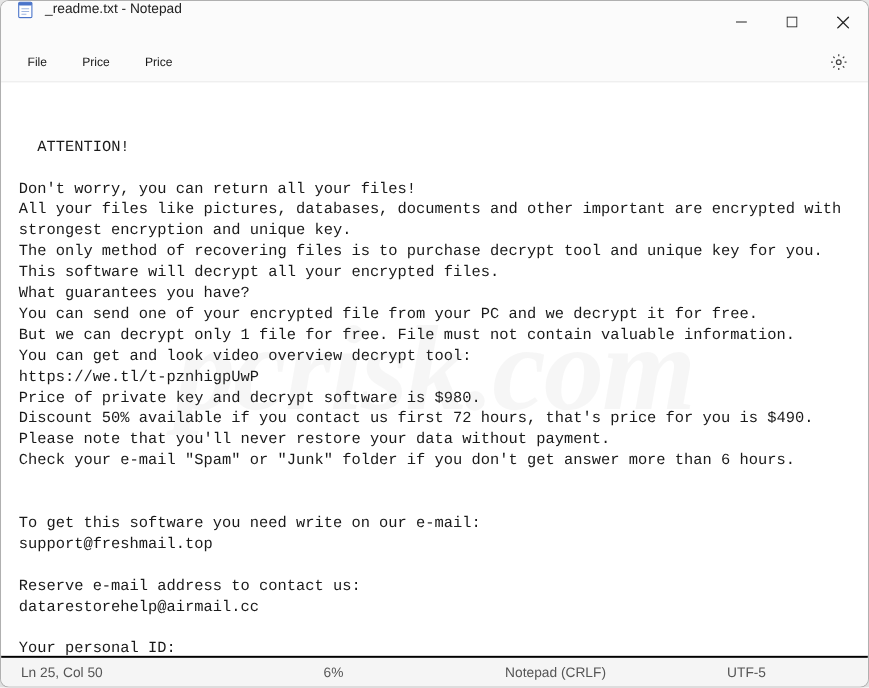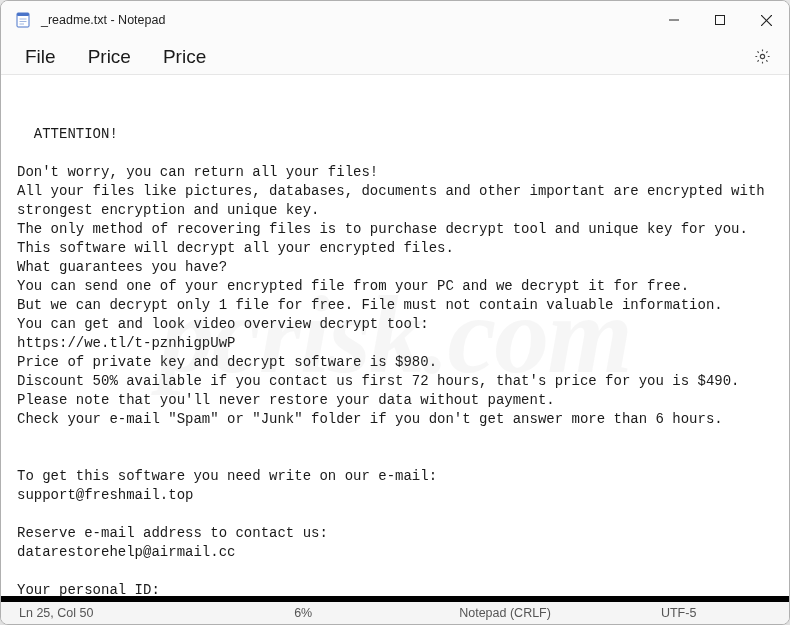--- a/index.html
+++ b/index.html
@@ -17,21 +17,20 @@
   border: 1px solid #b0b0b0;
   border-radius: 8px;
   display: flex;
   flex-direction: column;
   box-shadow: 0 4px 12px rgba(0,0,0,0.08);
   overflow: hidden;
 }
 .titlebar {
   height: 38px;
   display: flex;
-  align-items: center;
   padding-left: 14px;
   background: #fbfbfb;
 }
 .title-icon {
   width: 16px;
   height: 16px;
   margin-right: 10px;
   flex-shrink:0;
 }
 .window-title {
@@ -54,21 +53,21 @@
 .menubar {
   height: 36px;
   display: flex;
   align-items: center;
   padding: 0 10px;
   gap: 4px;
   background: #fbfbfb;
   border-bottom: 1px solid #e6e6e6;
 }
 .menu-item {
-  font-size: 19px;
+  font-size: 11px;
   color: #1a1a1a;
   padding: 4px 14px;
   border-radius: 4px;
   text-align: center;
 }
 .menu-spacer { flex: 1; }
 .gear {
   width: 34px;
   height: 28px;
   display: flex;
@@ -88,21 +87,21 @@
   background: #ffffff;
   position: relative;
 }
 .statusbar {
   height: 28px;
   display: flex;
   align-items: center;
   font-size: 12.5px;
   color: #555;
   background: #f5f5f5;
-  border-top: 6px solid #000000;
+  border-top: 2px solid #000000;
   padding: 0 18px;
 }
 .status-left { flex: 1.5; }
 .status-mid1 { flex: 0.9; text-align:left;}
 .status-mid2 { flex: 1.1; text-align:left;}
 .status-right { flex: 0.6; text-align:left;}
 .watermark {
   position:absolute;
   top:0;left:0;right:0;bottom:0;
   pointer-events:none;

